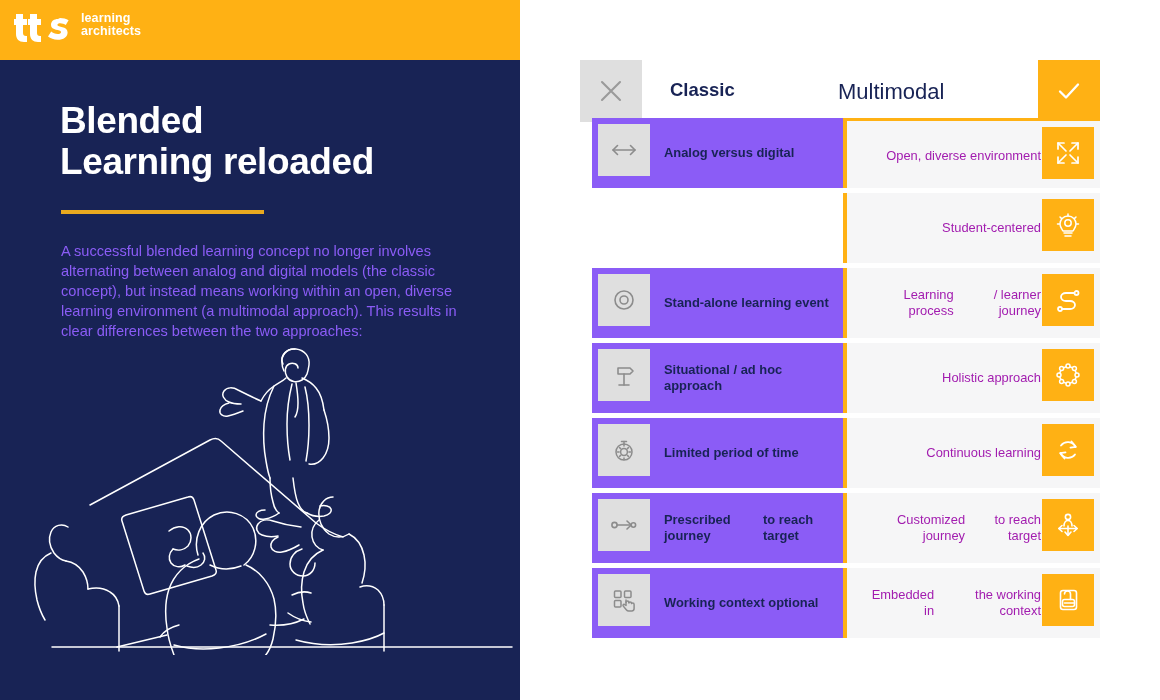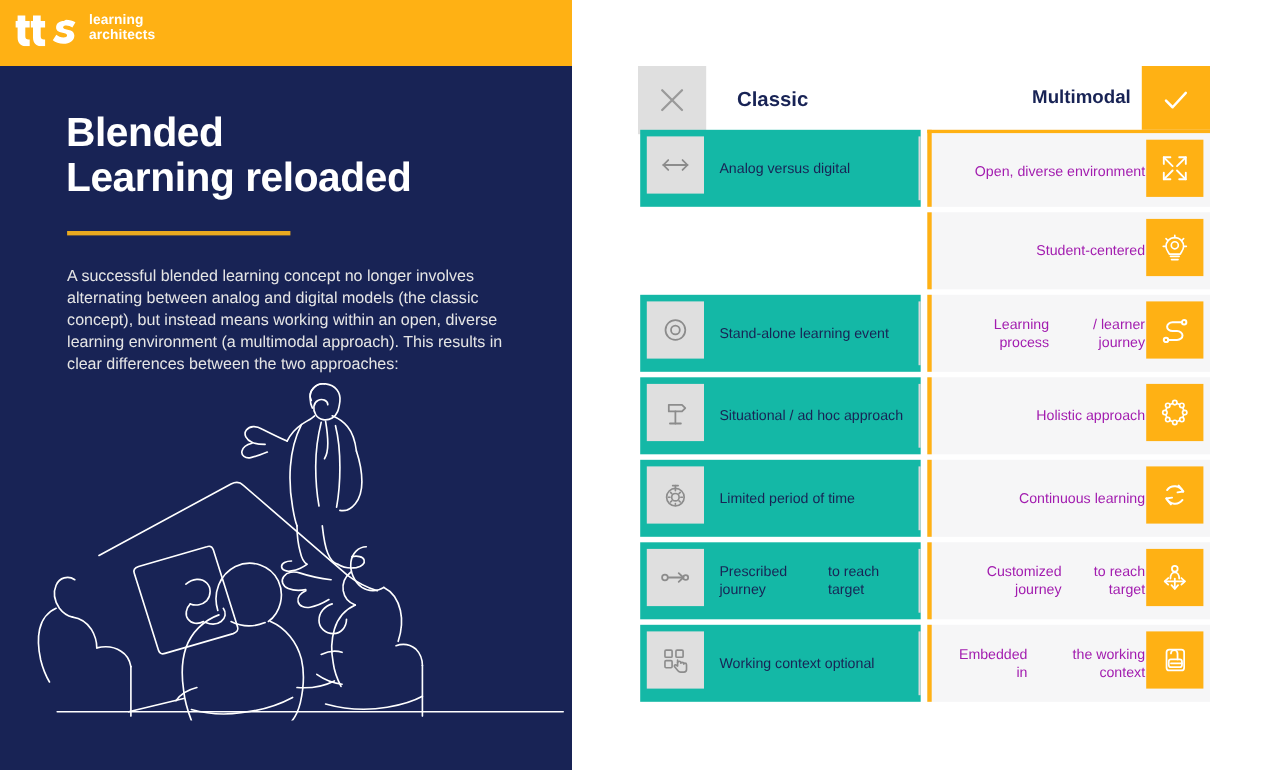--- a/index.html
+++ b/index.html
@@ -14,37 +14,37 @@
   .left-panel{position:absolute;left:0;top:0;width:520px;height:700px;background:#182355;overflow:hidden;}
   .brand-bar{position:absolute;left:0;top:0;width:520px;height:60px;background:#ffb114;}
   .brand-inner{position:absolute;left:14px;top:8px;display:flex;align-items:center;}
   .brand-logo{display:block;}
   .brand-words{margin-left:9px;color:#ffffff;font-weight:bold;font-size:12.5px;line-height:13.5px;letter-spacing:.1px;}
   .brand-words span{display:block;}
 
   .headline{position:absolute;left:60px;top:100px;color:#ffffff;font-size:37px;line-height:41px;font-weight:bold;letter-spacing:-.4px;}
   .headline span{display:block;}
   .rule{position:absolute;left:61px;top:210px;width:203px;height:4px;background:#e9a91f;}
-  .body-copy{position:absolute;left:61px;top:241px;width:430px;color:#e5e5e5;font-size:14.6px;line-height:20.1px;}
+  .body-copy{position:absolute;left:61px;top:241px;width:430px;color:#8b5cf6;font-size:14.6px;line-height:20.1px;}
 
   .illo{position:absolute;left:30px;top:345px;}
 
   
   .table-wrap{position:absolute;left:580px;top:60px;width:520px;height:578px;}
 
   .thead{position:relative;height:58px;}
   .hdr-x{position:absolute;left:0;top:0;width:62px;height:62px;background:#dfdfdf;display:flex;align-items:center;justify-content:center;}
   .hdr-check{position:absolute;left:458px;top:0;width:62px;height:62px;background:#ffb114;display:flex;align-items:center;justify-content:center;}
   .hdr-classic{position:absolute;left:90px;top:19px;color:#182355;font-size:18.5px;font-weight:bold;}
-  .hdr-multi{position:absolute;left:258px;top:19px;width:190px;text-align:right;color:#182355;font-size:17px;font-weight:bold;}
+  .hdr-multi{position:absolute;left:258px;top:19px;width:190px;color:#182355;font-size:22px;font-weight:normal;}
 
   .rows{position:absolute;left:0;top:58px;width:520px;}
   .row{position:relative;height:70px;margin-bottom:5px;}
 
-  .cell-left{position:absolute;left:2px;top:0;width:255px;height:70px;background:#14b8a6;}
+  .cell-left{position:absolute;left:12px;top:0;width:255px;height:70px;background:#8b5cf6;font-weight:bold;}
   .cell-left.divider:after{content:"";position:absolute;right:0;top:6px;width:2px;height:58px;background:#d8d8da;}
   .cell-right{position:absolute;left:263px;top:0;width:257px;height:70px;background:#f6f6f7;border-left:4px solid #ffb114;box-sizing:border-box;}
   .row:first-child .cell-right{border-top:3px solid #ffb114;border-right:0;}
 
   .ic-left{position:absolute;left:6px;top:6px;width:52px;height:52px;background:#dfdfdf;display:flex;align-items:center;justify-content:center;}
   .ic-right{position:absolute;right:6px;top:6px;width:52px;height:52px;background:#ffb114;display:flex;align-items:center;justify-content:center;}
 
   .lbl-left{position:absolute;left:72px;top:0;width:175px;height:70px;display:flex;align-items:center;color:#182355;font-size:12.9px;line-height:16.5px;}
   .lbl-right{position:absolute;left:14px;top:0;width:180px;height:70px;display:flex;align-items:center;justify-content:flex-end;text-align:right;color:#a21caf;font-size:12.9px;line-height:16.5px;}
 

